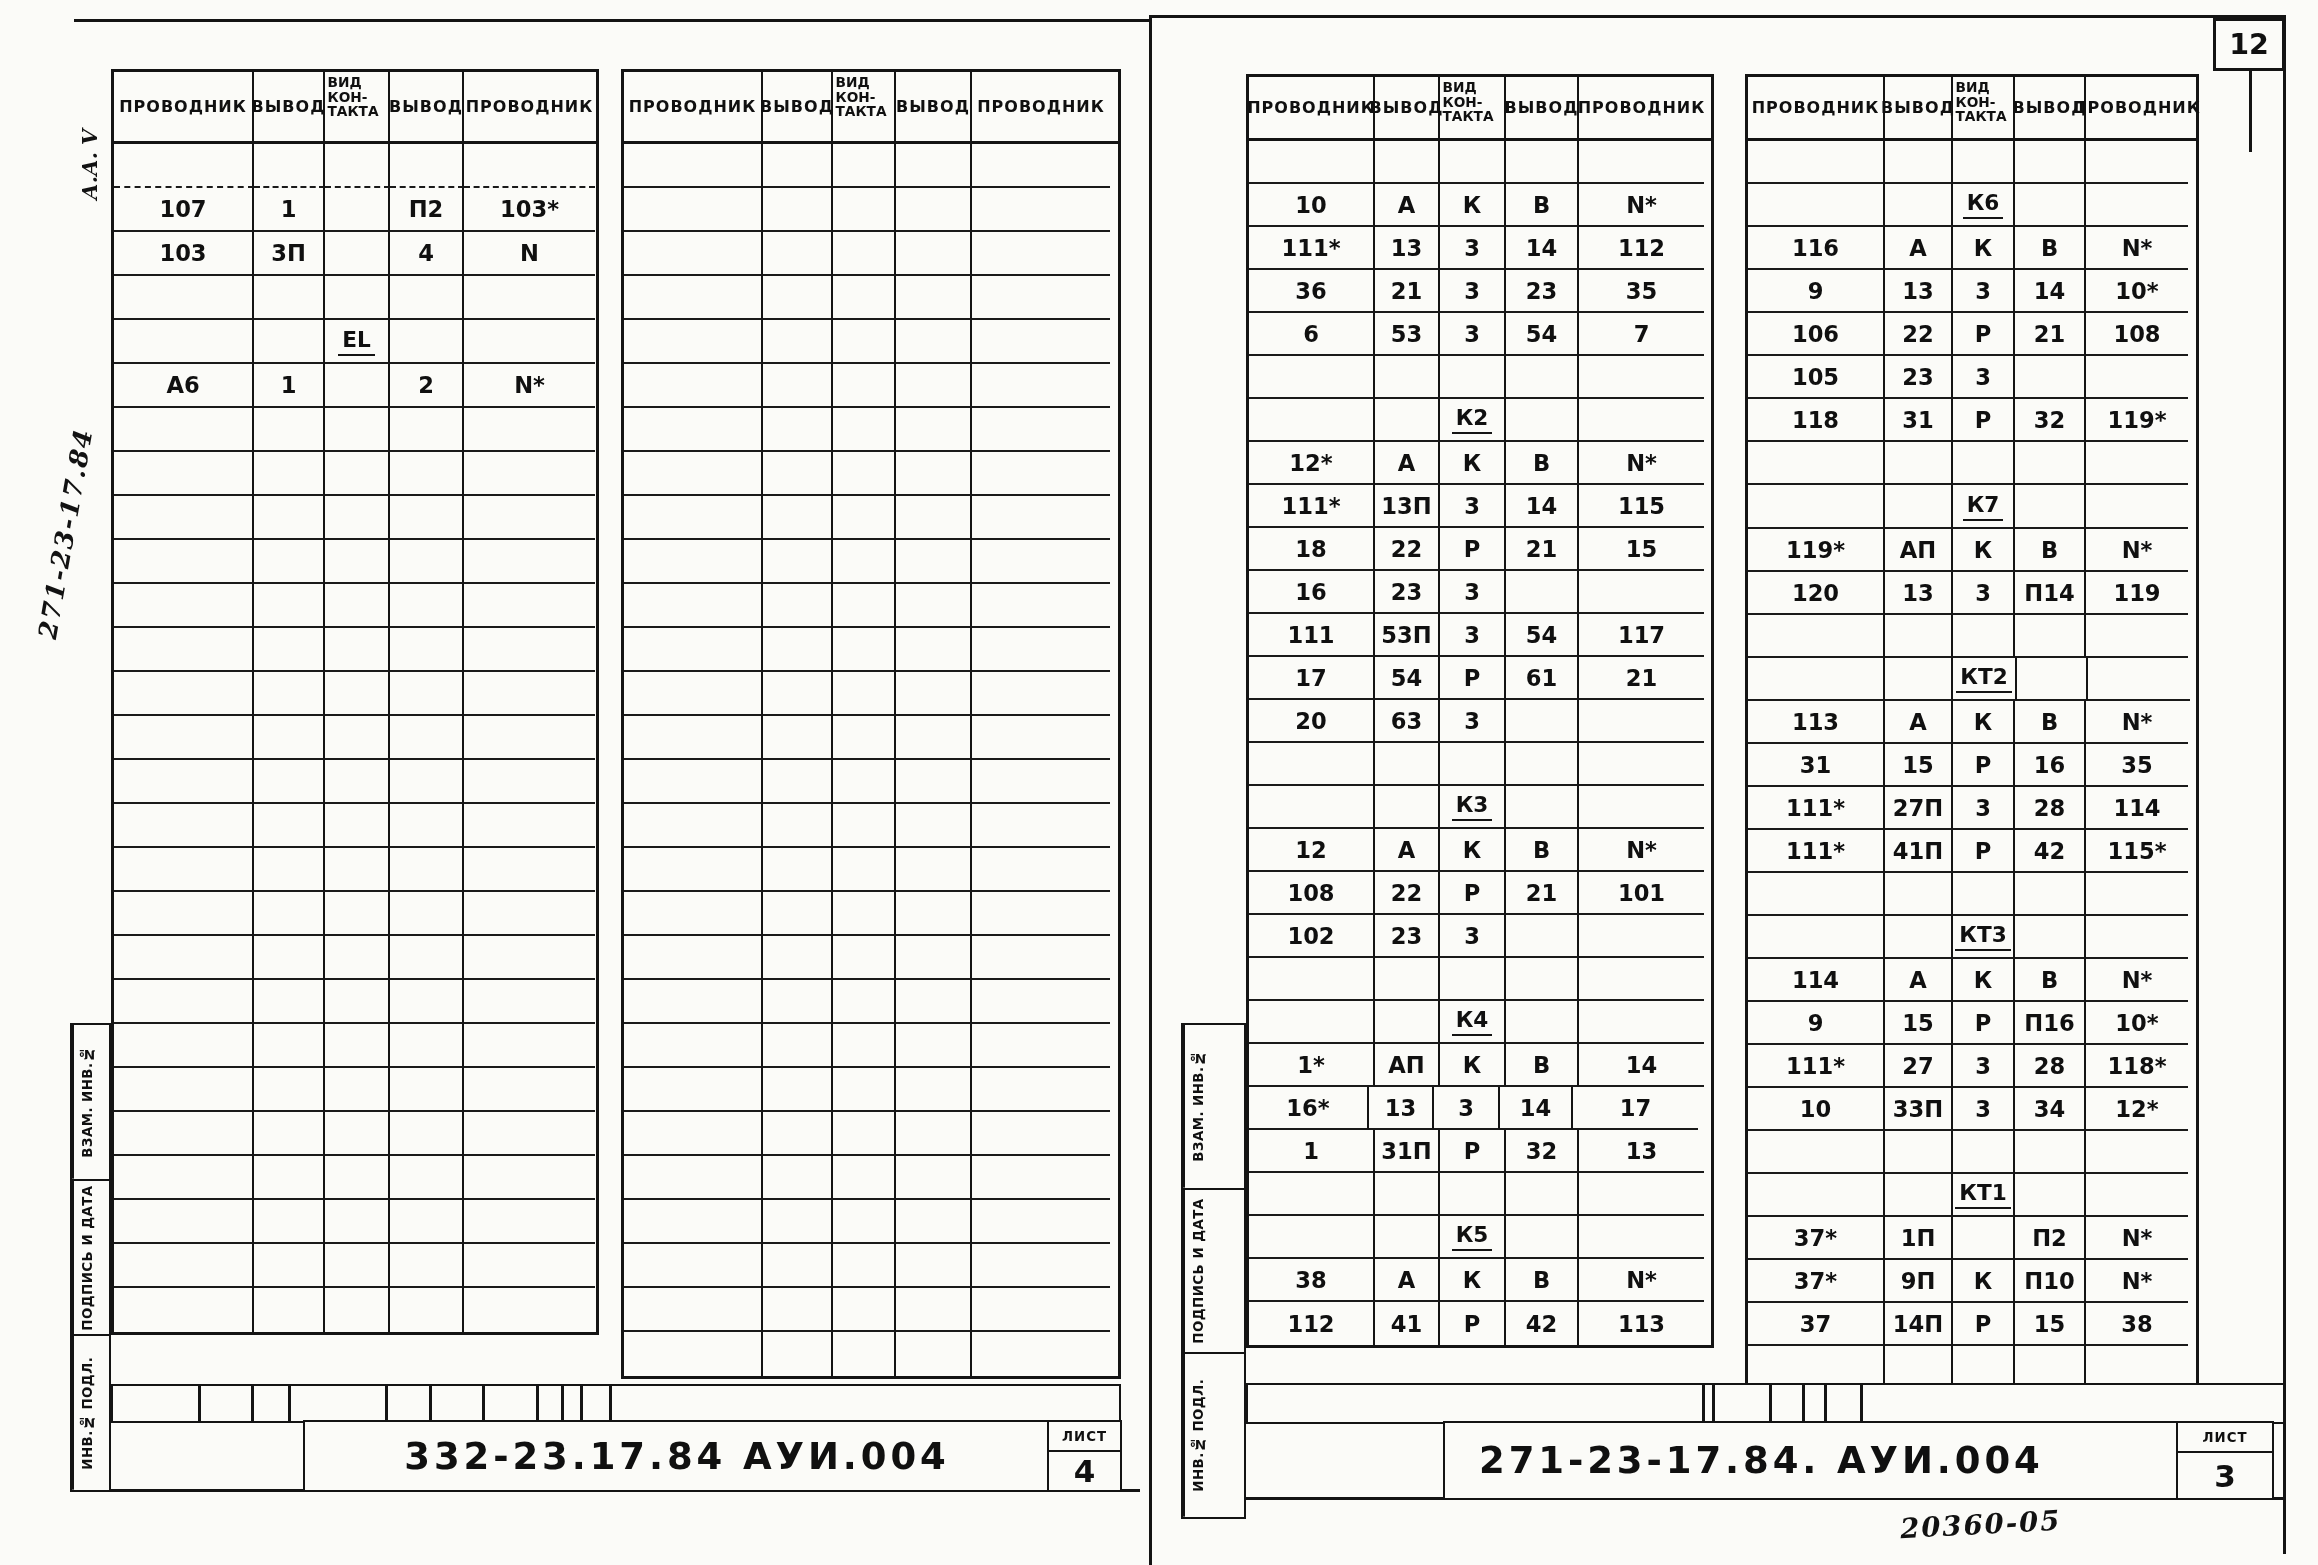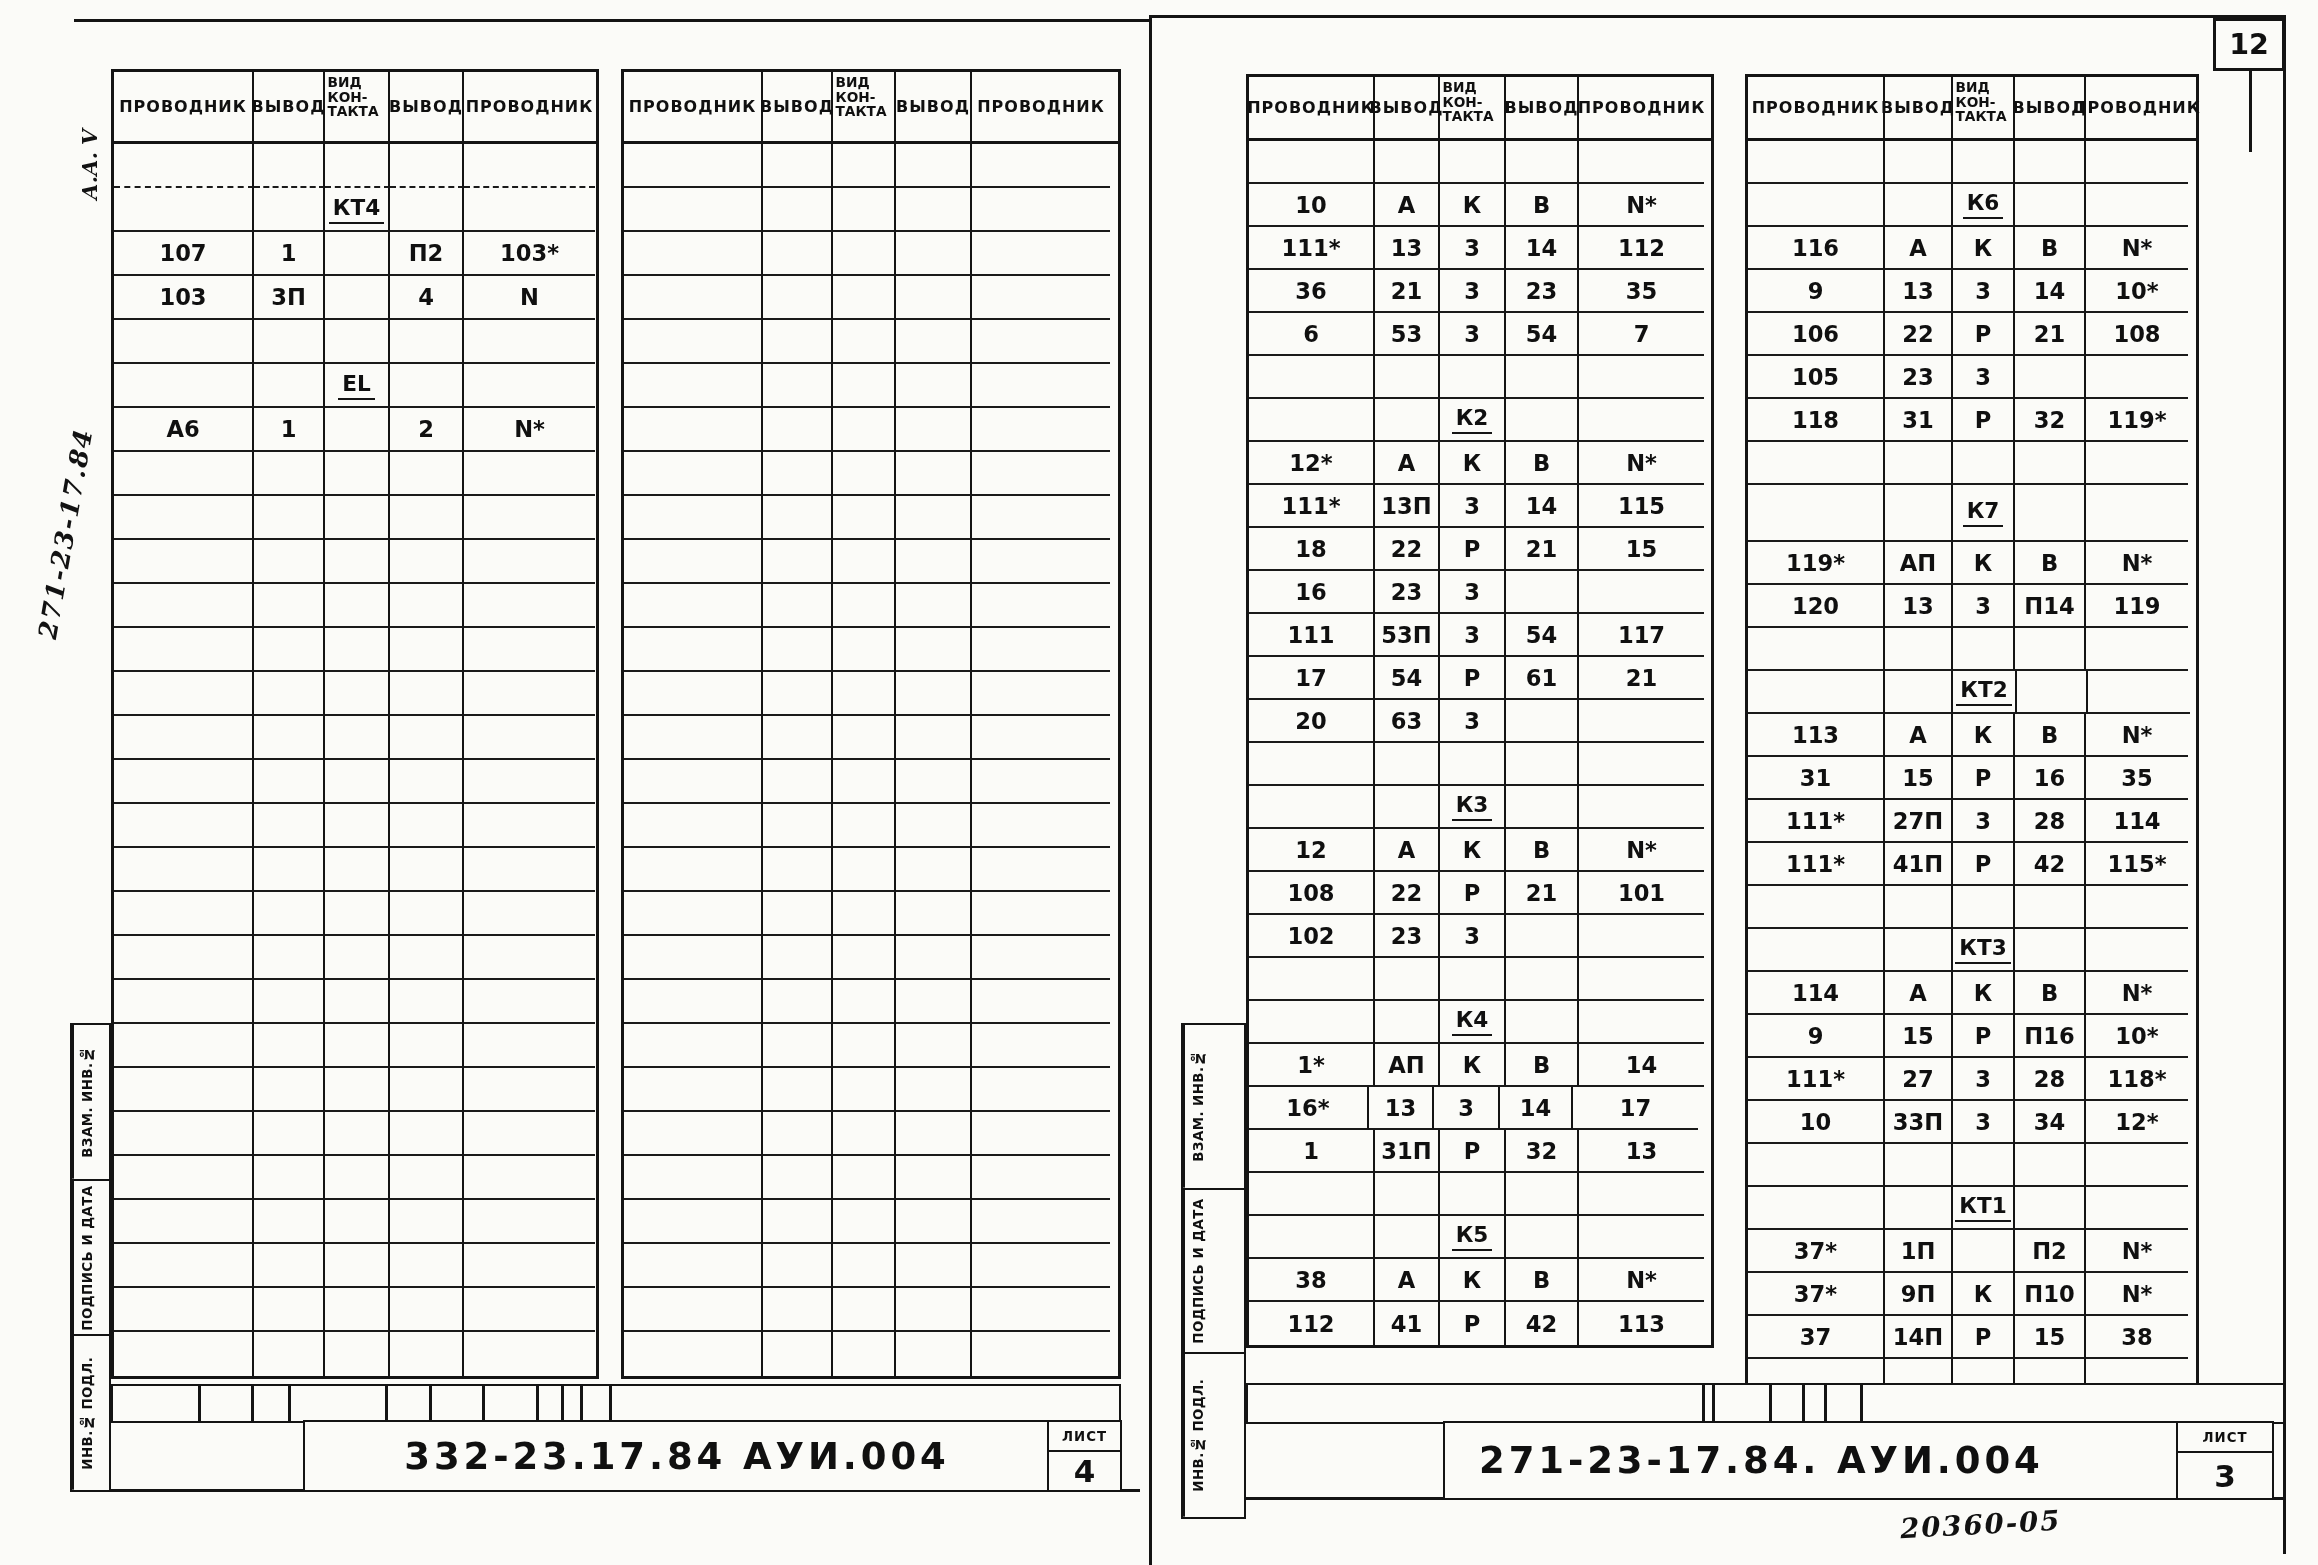--- a/index.html
+++ b/index.html
@@ -77,29 +77,20 @@
       <div class="th" style="width:131px;">ПРОВОДНИК</div>
     </div>
   <div class="trow dashed" style="height: 44px;">
         <div class="td" style="width: 140px;"></div>
         <div class="td" style="width: 71px;"></div>
         <div class="td" style="width: 65px;"></div>
         <div class="td" style="width: 74px;"></div>
         <div class="td" style="width: 131px;"></div>
       </div>
       <div class="trow" style="height: 44px;">
-        <div class="td" style="width: 140px;"></div>
-        <div class="td" style="width: 71px;"></div>
-        <div class="td" style="width: 65px;">
-          <span class="sec">КТ4</span>
-        </div>
-        <div class="td" style="width: 74px;"></div>
-        <div class="td" style="width: 131px;"></div>
-      </div>
-      <div class="trow" style="height: 44px;">
         <div class="td" style="width: 140px;">107</div>
         <div class="td" style="width: 71px;">1</div>
         <div class="td" style="width: 65px;"></div>
         <div class="td" style="width: 74px;">П2</div>
         <div class="td" style="width: 131px;">103*</div>
       </div>
       <div class="trow" style="height: 44px;">
         <div class="td" style="width: 140px;">103</div>
         <div class="td" style="width: 71px;">3П</div>
         <div class="td" style="width: 65px;"></div>
@@ -763,21 +754,21 @@
         <div class="td" style="width: 71px;">32</div>
         <div class="td" style="width: 102px;">119*</div>
       </div>
       <div class="trow" style="height: 43px;">
         <div class="td" style="width: 137px;"></div>
         <div class="td" style="width: 68px;"></div>
         <div class="td" style="width: 62px;"></div>
         <div class="td" style="width: 71px;"></div>
         <div class="td" style="width: 102px;"></div>
       </div>
-      <div class="trow" style="height: 57px; text-align: right;">
+      <div class="trow" style="height: 44px; text-align: right;">
         <div class="td" style="width: 137px;"></div>
         <div class="td" style="width: 68px;"></div>
         <div class="td" style="width: 62px;">
           <span class="sec">К7</span>
         </div>
         <div class="td" style="width: 71px;"></div>
         <div class="td" style="width: 102px;"></div>
       </div>
       <div class="trow" style="height: 43px;">
         <div class="td" style="width: 137px;">119*</div>

